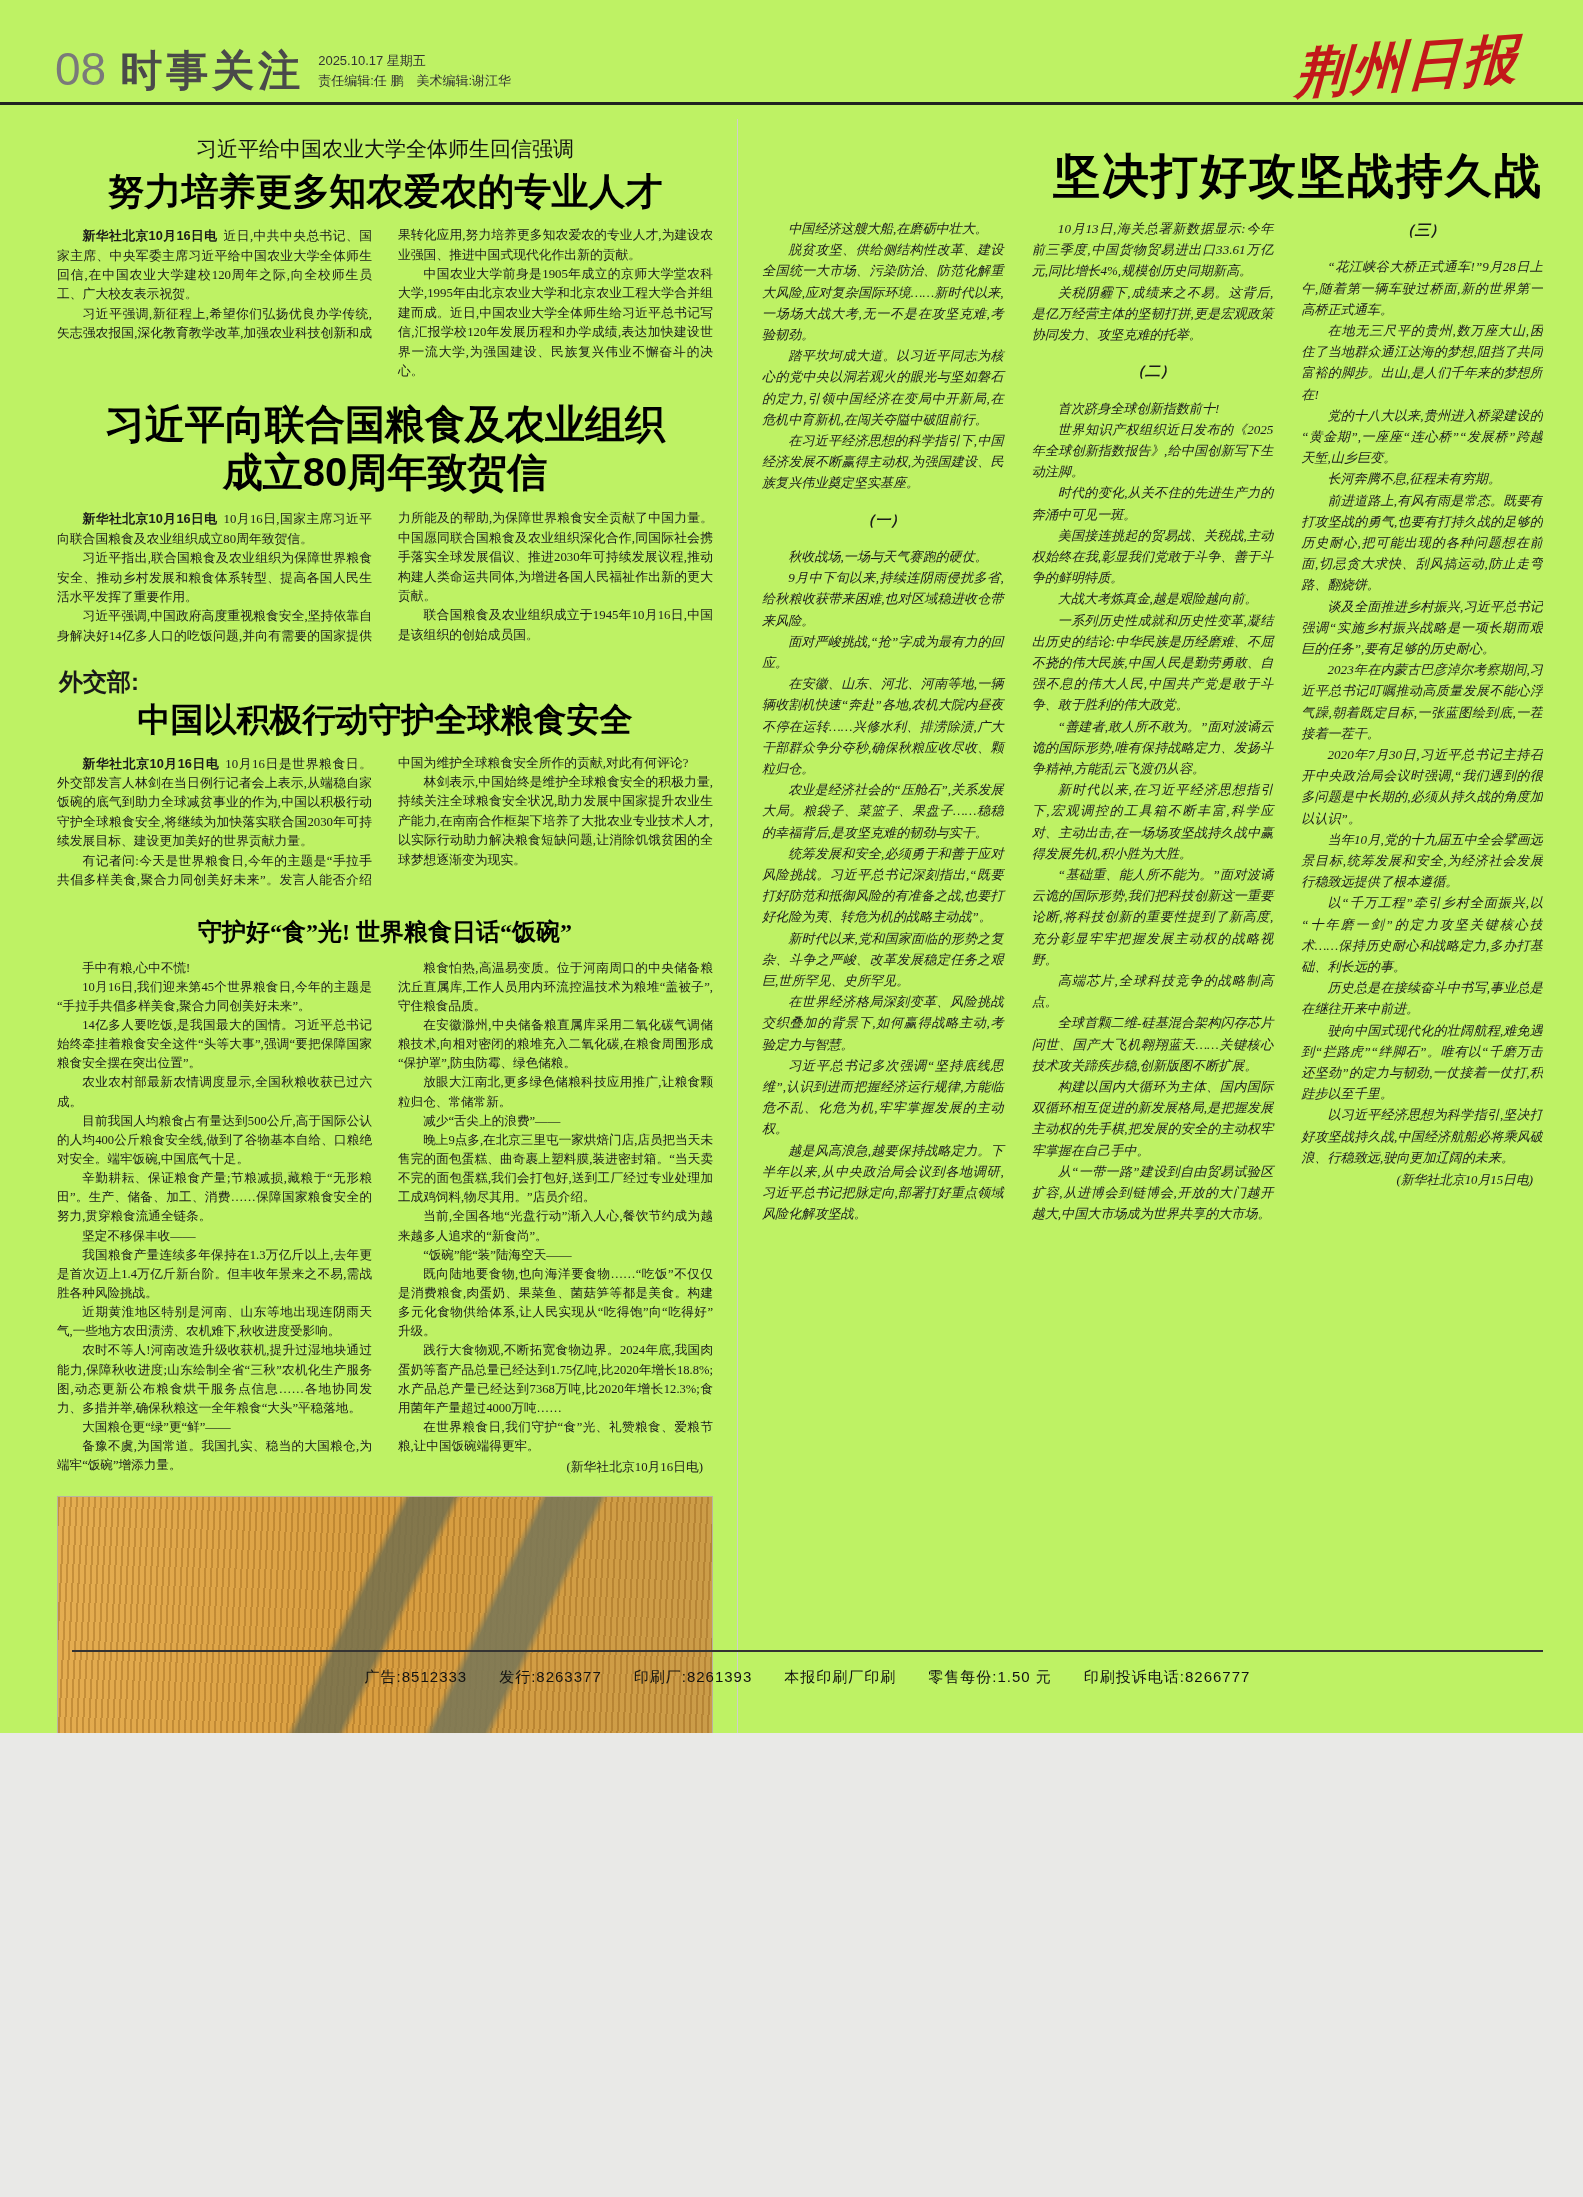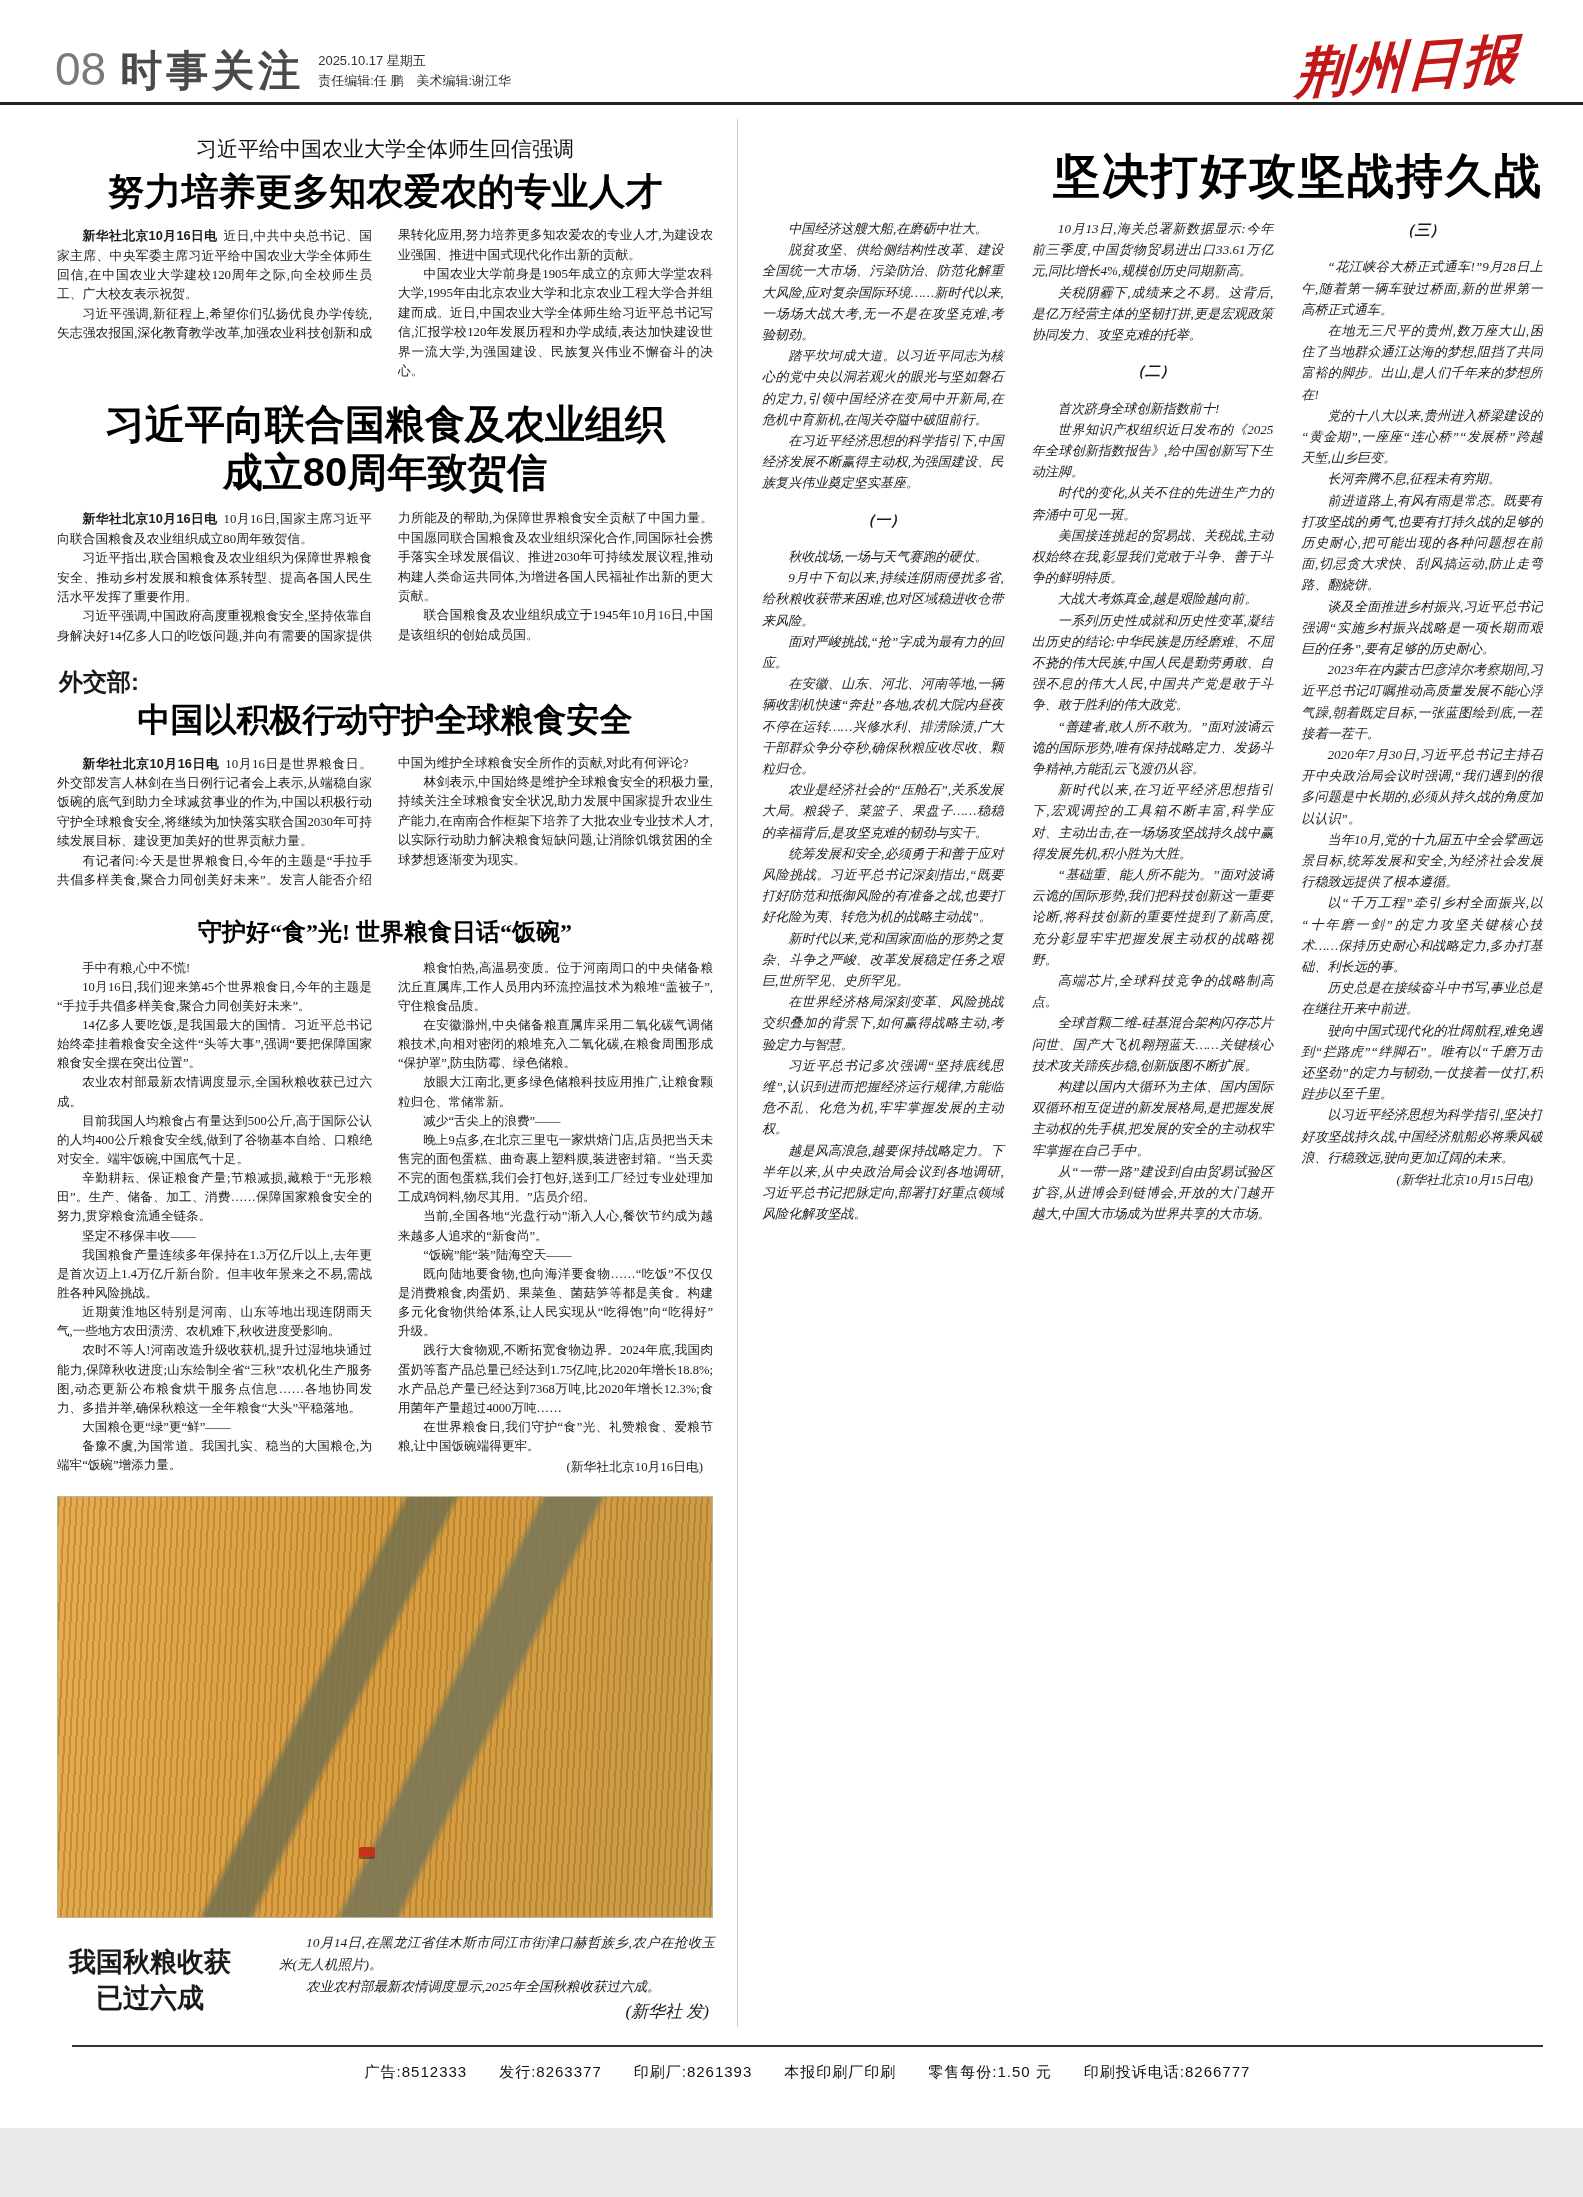--- a/index.html
+++ b/index.html
@@ -1,16 +1,16 @@
 <!DOCTYPE html>
 <html lang="zh"><head>
 <meta charset="utf-8">
 <style>
   html,body{margin:0;padding:0;background:#e9e9e7;}
-  .page{position:relative;width:1583px;height:2128px;background:#ffffff;margin:0 auto;
+  .page{position:relative;width:1583px;height:1733px;background:#bef264;margin:0 auto;
         overflow:hidden;font-family:"Liberation Serif","DejaVu Serif",serif;color:#1a1a1a;}
   
   .hdr{display:flex;justify-content:space-between;align-items:flex-end;
        padding:38px 50px 10px 55px;border-bottom:3px solid #222;}
   .hdr-left{display:flex;align-items:flex-end;gap:14px;}
   .pageno{font-family:"Liberation Sans","DejaVu Sans",sans-serif;font-size:46px;color:#7a7a7a;line-height:1;}
   .section-name{font-family:"Liberation Sans","DejaVu Sans",sans-serif;font-weight:bold;
                 font-size:42px;color:#4a4a4a;letter-spacing:4px;line-height:1;}
   .hdr-meta{font-family:"Liberation Sans","DejaVu Sans",sans-serif;font-size:13px;color:#333;
             line-height:1.5;padding-bottom:2px;}

